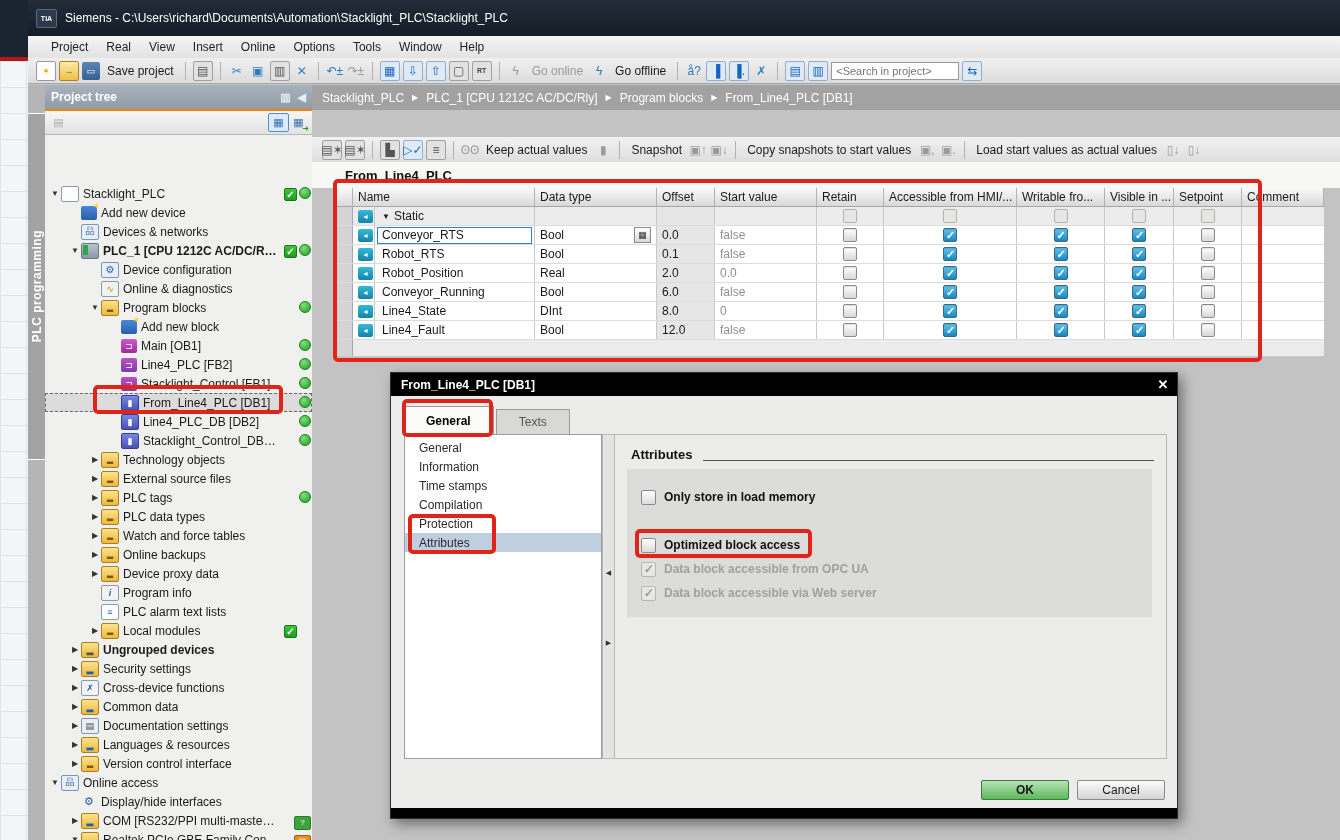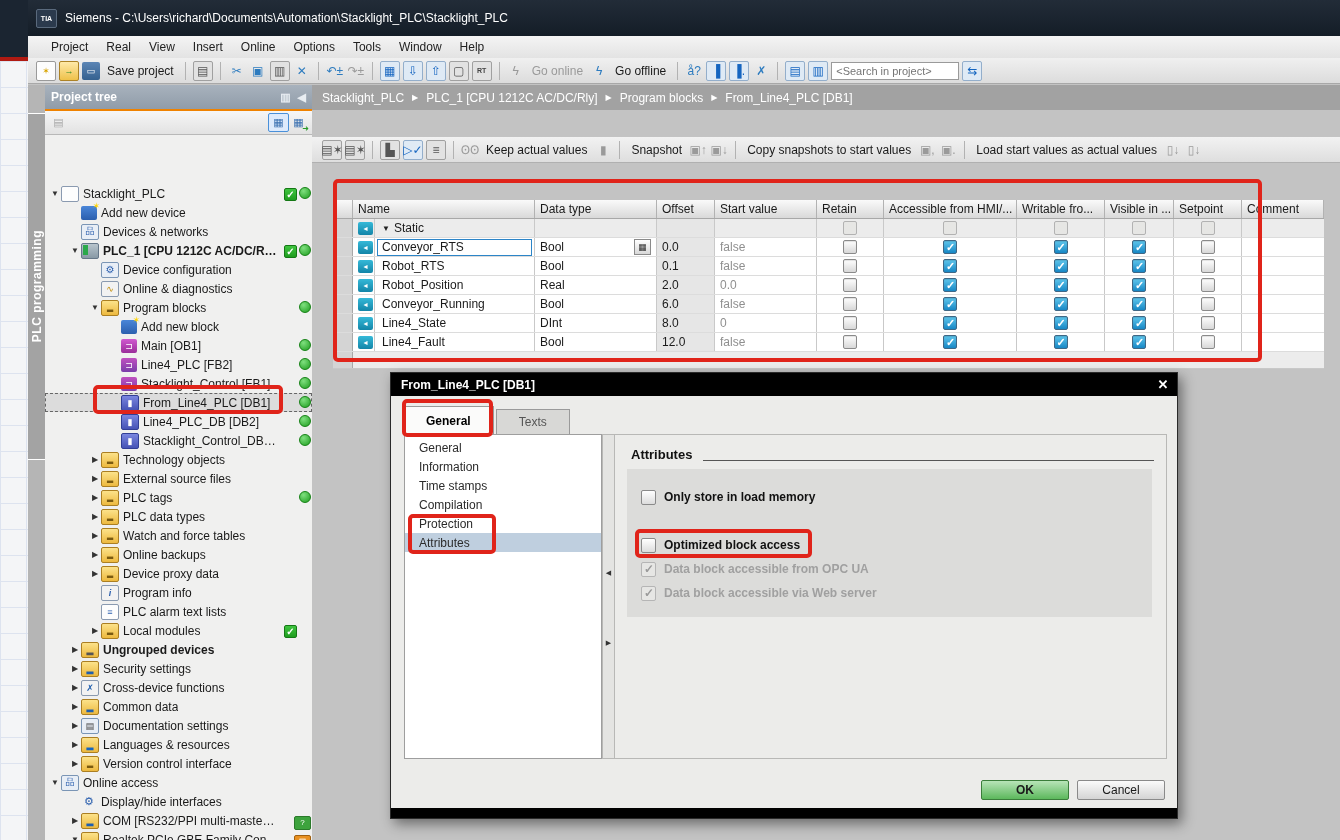--- a/index.html
+++ b/index.html
@@ -108,21 +108,21 @@
   
   .main{position:absolute;left:312px;top:85px;right:0;bottom:0;background:#c3c3c3;}
   .breadcrumb{position:absolute;left:0;top:0;right:0;height:25px;background:#a2a2a2;display:flex;
      align-items:center;color:#fff;padding-left:10px;}
   .bc-sep{font-size:8px;margin:0 8px;color:#fff;}
   .ed-toolbar{position:absolute;left:0;top:52px;right:0;height:25px;background:linear-gradient(#f2f2f2,#dedede);
      border-bottom:1px solid #b0b0b0;display:flex;align-items:center;gap:3px;padding-left:10px;}
   .block-title{position:absolute;left:0;top:77px;right:0;height:26px;background:#f7f7f6;
      display:flex;align-items:center;padding-left:33px;font-weight:bold;font-size:13px;color:#111;}
   
-  .dbtable{position:absolute;left:21px;top:103px;right:16px;margin-top:12px;}
+  .dbtable{position:absolute;left:21px;top:103px;right:16px;}
   .dbrow{display:flex;height:19px;box-sizing:border-box;background:#fff;border-bottom:1px solid #dcdcdc;}
   .dbrow.hdr{height:19px;background:linear-gradient(#fafafa,#d9d9d9);border-bottom:1px solid #a8a8a8;font-weight:normal;}
   .dbrow.static{background:#ececec;}
   .dbrow.filler{background:#ececec;border-bottom:1px solid #c8c8c8;height:17px;}
   .dc{box-sizing:border-box;border-right:1px solid #c9c9c9;display:flex;align-items:center;
      padding:0 5px;overflow:hidden;white-space:nowrap;flex:none;}
   .dc.sel-col{background:#d4d4d4;border-right:1px solid #a8a8a8;}
   .dc.center{justify-content:center;}
   .dc.gray-col{background:#e6e6e6;}
   .dc.val{color:#8f8f8f;}
@@ -488,20 +488,21 @@
       <span class="tsep"></span>
       <span class="lab">Copy snapshots to start values</span>
       <span class="tbi i-dim">▣,</span>
       <span class="tbi i-dim">▣.</span>
       <span class="tsep"></span>
       <span class="lab">Load start values as actual values</span>
       <span class="tbi i-dim">▯↓</span>
       <span class="tbi i-dim">▯↓</span>
     </div>
 
+    <div class="block-title">From_Line4_PLC</div>
     <div class="dbtable" id="dbtable">
         <div class="dbrow hdr">
           <div class="dc sel-col" style="width: 20px;"></div>
           <div class="dc" style="width: 182px;">Name</div>
           <div class="dc" style="width: 122px;">Data type</div>
           <div class="dc" style="width: 58px;">Offset</div>
           <div class="dc" style="width: 102px;">Start value</div>
           <div class="dc" style="width: 67px;">Retain</div>
           <div class="dc" style="width: 133px;">Accessible from HMI/...</div>
           <div class="dc" style="width: 88px;">Writable fro...</div>

